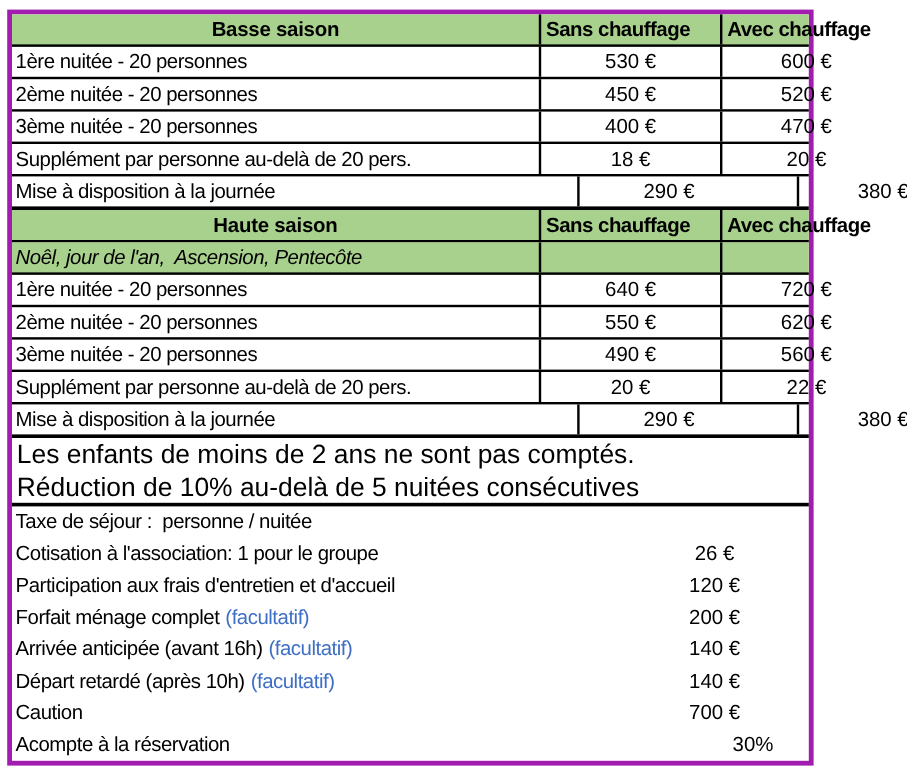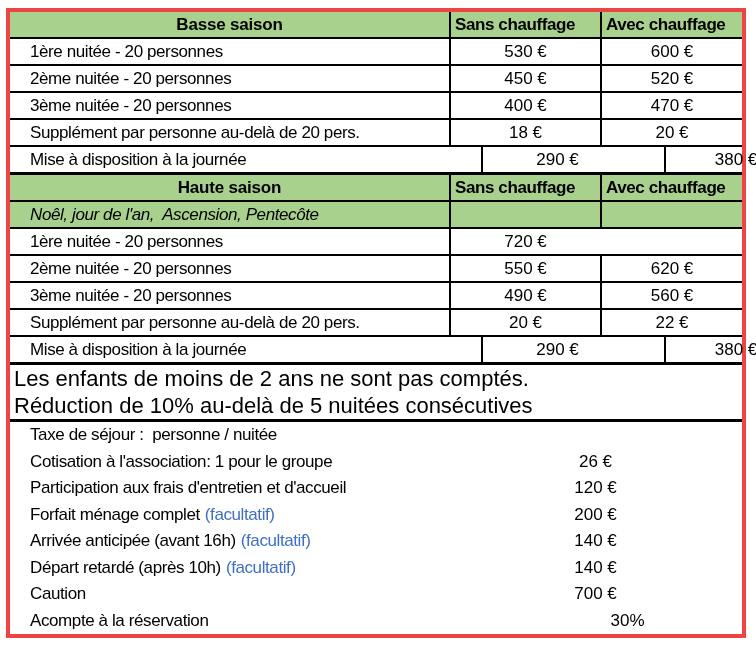--- a/index.html
+++ b/index.html
@@ -13,23 +13,23 @@
     position: relative;
     width: 756px;
     height: 651px;
     background: #fff;
     overflow: hidden;
   }
   .price-table {
     position: absolute;
     left: 6px;
     top: 8px;
-    width: 740px;
+    width: 672px;
     box-sizing: border-box;
-    border: 4px solid #ef4444;
+    border: 4px solid #a21caf;
     background: #fff;
   }
   .section { border-bottom: 3px solid #000; }
   .section:last-child { border-bottom: none; }
 
   .row {
     display: grid;
     grid-template-columns: 439px 151px 142px;
     border-bottom: 2px solid #000;
     height: 25px;
@@ -37,21 +37,21 @@
   .section .row:last-child { border-bottom: none; gap: 32px; }
 
   .cell {
     display: flex;
     align-items: center;
     overflow: hidden;
     font-size: 17px;
     white-space: pre;
   }
   .label-cell {
-    padding-left: 20px;
+    padding-left: 3px;
     justify-content: flex-start;
     letter-spacing: -0.4px;
   }
   .value-cell {
     justify-content: center;
     border-left: 2px solid #000;
   }
   .header-row { background: var(--header_green, #a9d18e); }
   .header-row .cell { font-weight: bold; }
   .season-title {
@@ -133,20 +133,21 @@
         <div class="cell value-cell col-header">Sans chauffage</div>
         <div class="cell value-cell col-header">Avec chauffage</div>
       </div>
       <div class="row special-row">
         <div class="cell label-cell">Noêl, jour de l'an,  Ascension, Pentecôte</div>
         <div class="cell value-cell"></div>
         <div class="cell value-cell"></div>
       </div>
       <div class="row">
         <div class="cell label-cell">1ère nuitée - 20 personnes</div>
+        <div class="cell value-cell">640 €</div>
         <div class="cell value-cell">720 €</div>
       </div>
       <div class="row">
         <div class="cell label-cell">2ème nuitée - 20 personnes</div>
         <div class="cell value-cell">550 €</div>
         <div class="cell value-cell">620 €</div>
       </div>
       <div class="row">
         <div class="cell label-cell">3ème nuitée - 20 personnes</div>
         <div class="cell value-cell">490 €</div>

